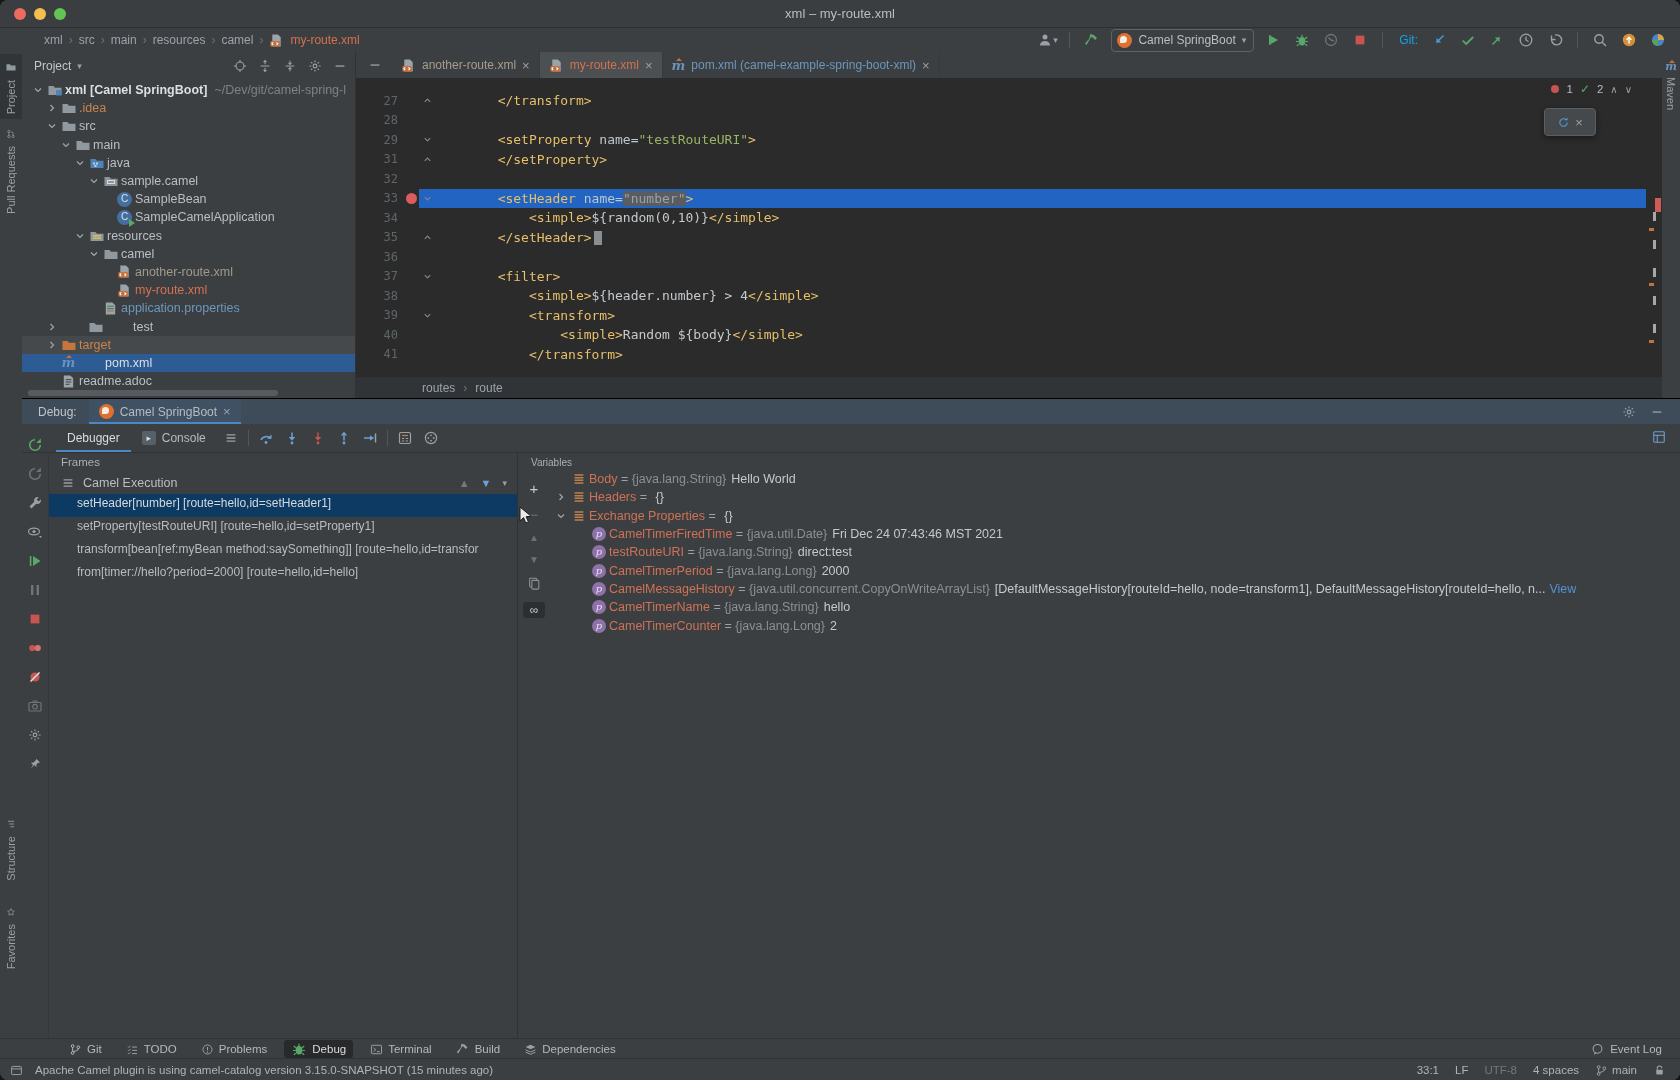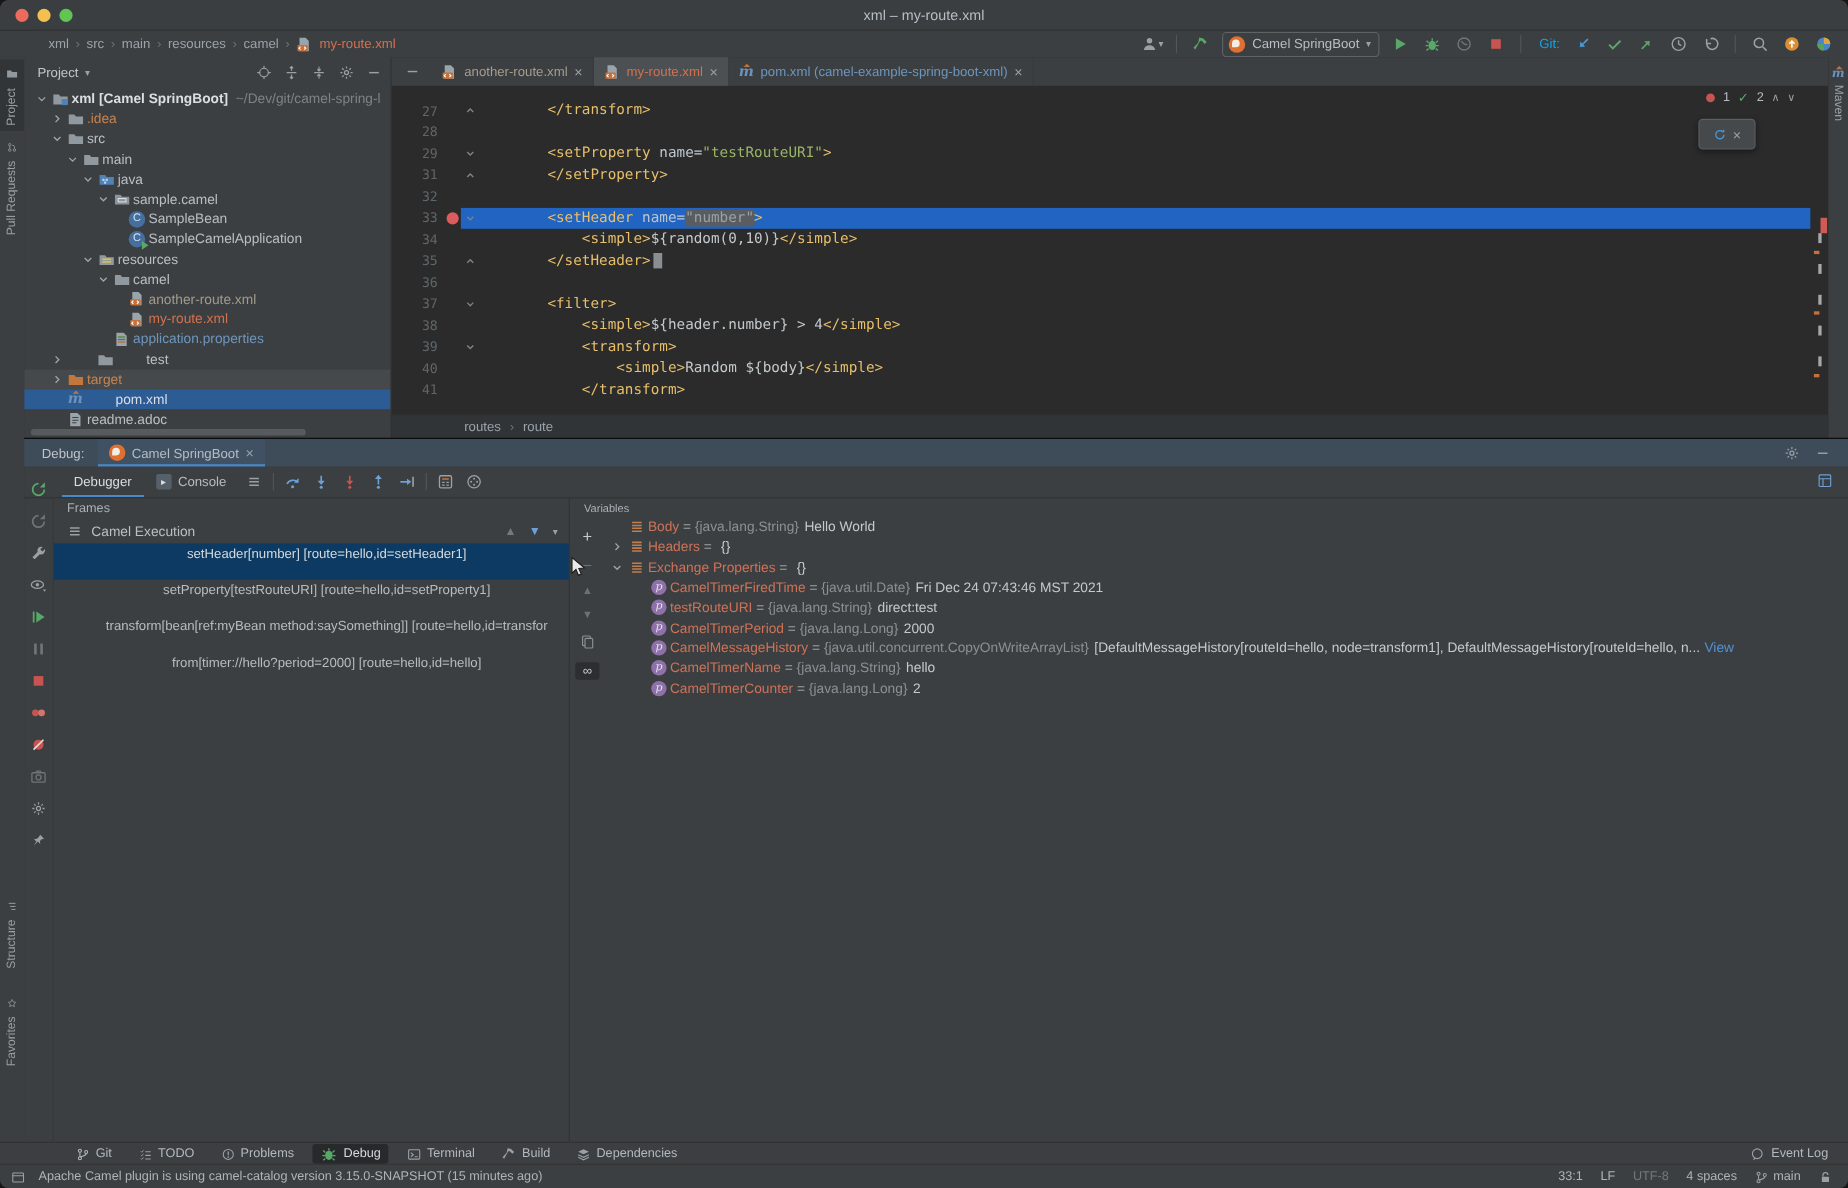--- a/index.html
+++ b/index.html
@@ -102,21 +102,21 @@
   .dtb-right{margin-left:auto;padding-right:14px;}
   .dstrip{position:absolute;left:0;top:25px;width:26px;bottom:0;}
   .sico{position:absolute;left:4px;width:18px;height:18px;display:flex;align-items:center;justify-content:center;}
   .frames{position:absolute;left:26px;top:53px;width:468px;bottom:0;border-left:1px solid #36393b;border-right:1px solid #323232;}
   .fhead{height:20px;display:flex;align-items:center;padding-left:12px;color:#a9b0b6;font-size:11.5px;}
   .fthread{height:22px;display:flex;align-items:center;gap:8px;padding:0 10px 0 12px;font-size:12.5px;color:#b9bfc4;}
   .fticons{margin-left:auto;display:flex;align-items:center;gap:11px;font-size:11px;}
   .fup2{color:#75797d;}
   .fdown{color:#6ea0d4;}
   .fdd{color:#9aa0a6;font-size:9px;}
-  #flist .frow{height:33px;line-height:18.5px;padding-left:28px;font-size:12px;color:#b6bcc1;white-space:nowrap;overflow:hidden;text-align:center;}
+  #flist .frow{height:23px;line-height:18.5px;padding-left:28px;font-size:12px;color:#b6bcc1;white-space:nowrap;overflow:hidden;}
   #flist .frow.sel{background:#0d3a63;color:#d3d9de;}
   .vars{position:absolute;left:495px;top:53px;right:0;bottom:0;}
   .vhead{height:20px;display:flex;align-items:center;padding-left:14px;color:#a9b0b6;font-size:10px;}
   .vtools{position:absolute;left:2px;top:22px;width:30px;bottom:0;}
   .vtico{position:absolute;left:0;width:30px;display:flex;justify-content:center;color:#c6ccd1;}
   .vtico.dim{color:#6b7176;}
   .infchip{width:22px;height:16px;background:#2c2e30;border-radius:3px;display:flex;align-items:center;justify-content:center;color:#c6ccd1;font-size:12px;}
   #vtree{position:absolute;left:32px;top:18px;right:0;bottom:0;font-size:12.5px;overflow:hidden;}
   .vrow{height:18.3px;display:flex;align-items:center;white-space:nowrap;}
   .vchev{width:16px;display:inline-flex;justify-content:center;flex:none;}

